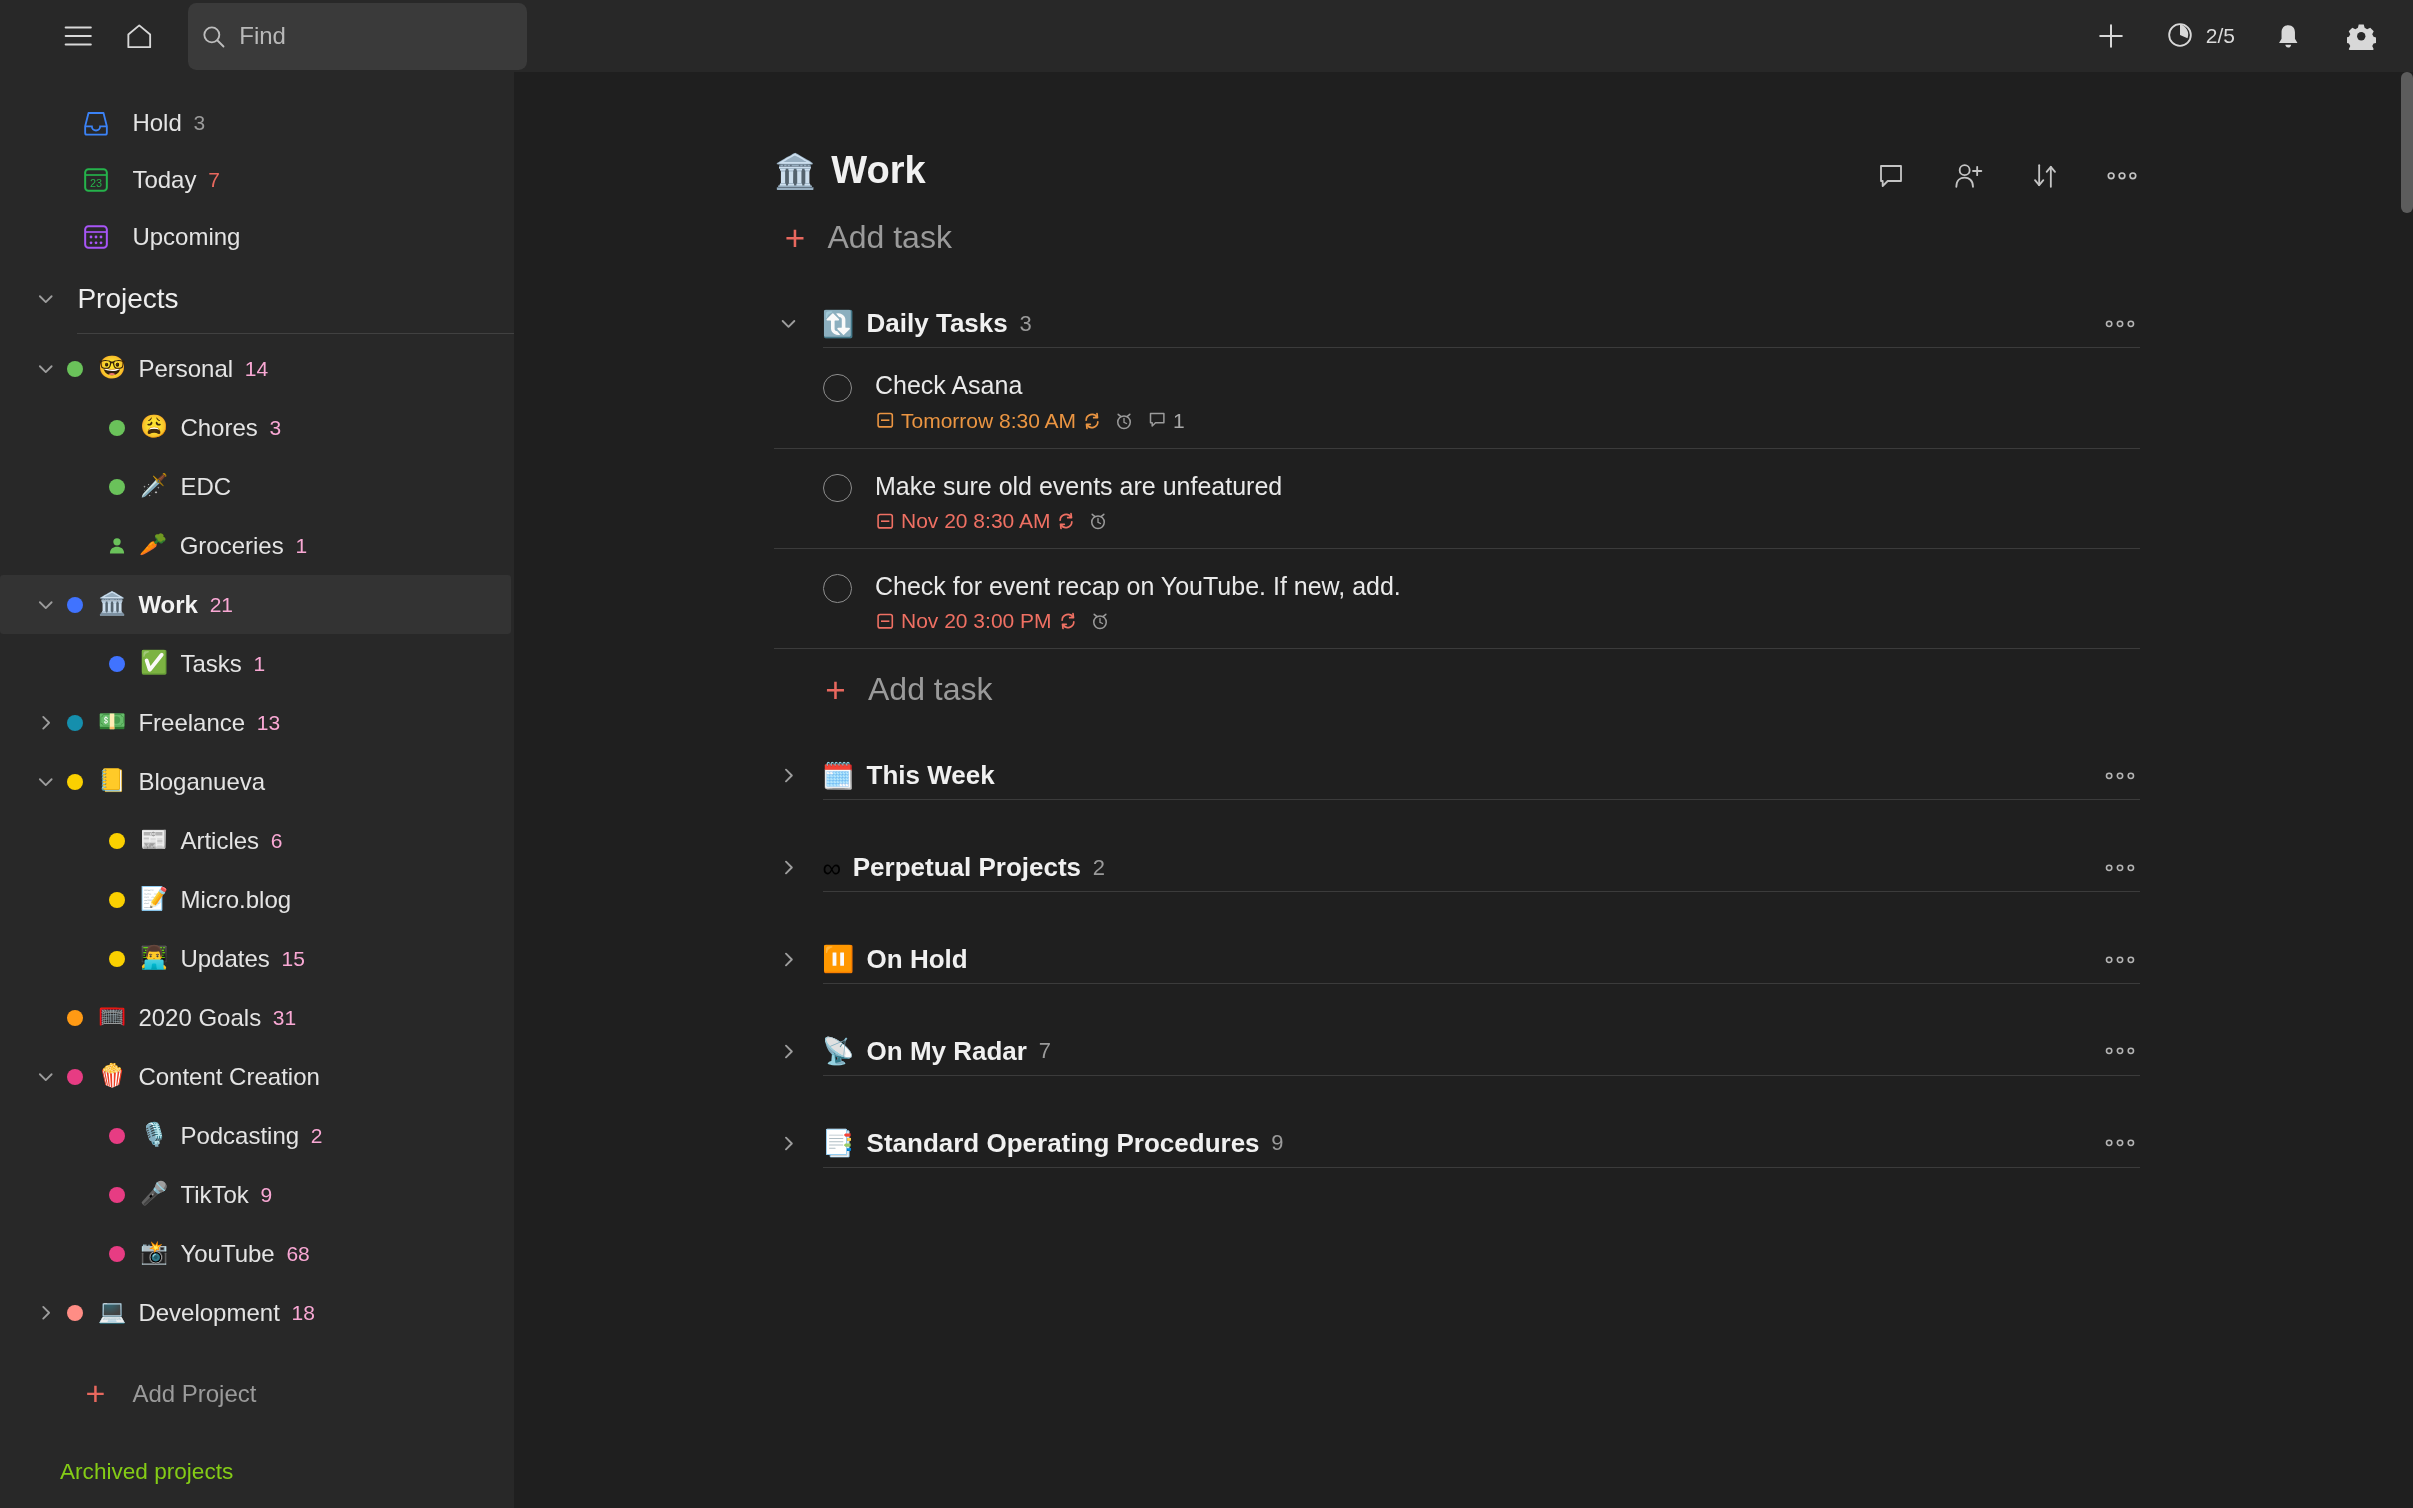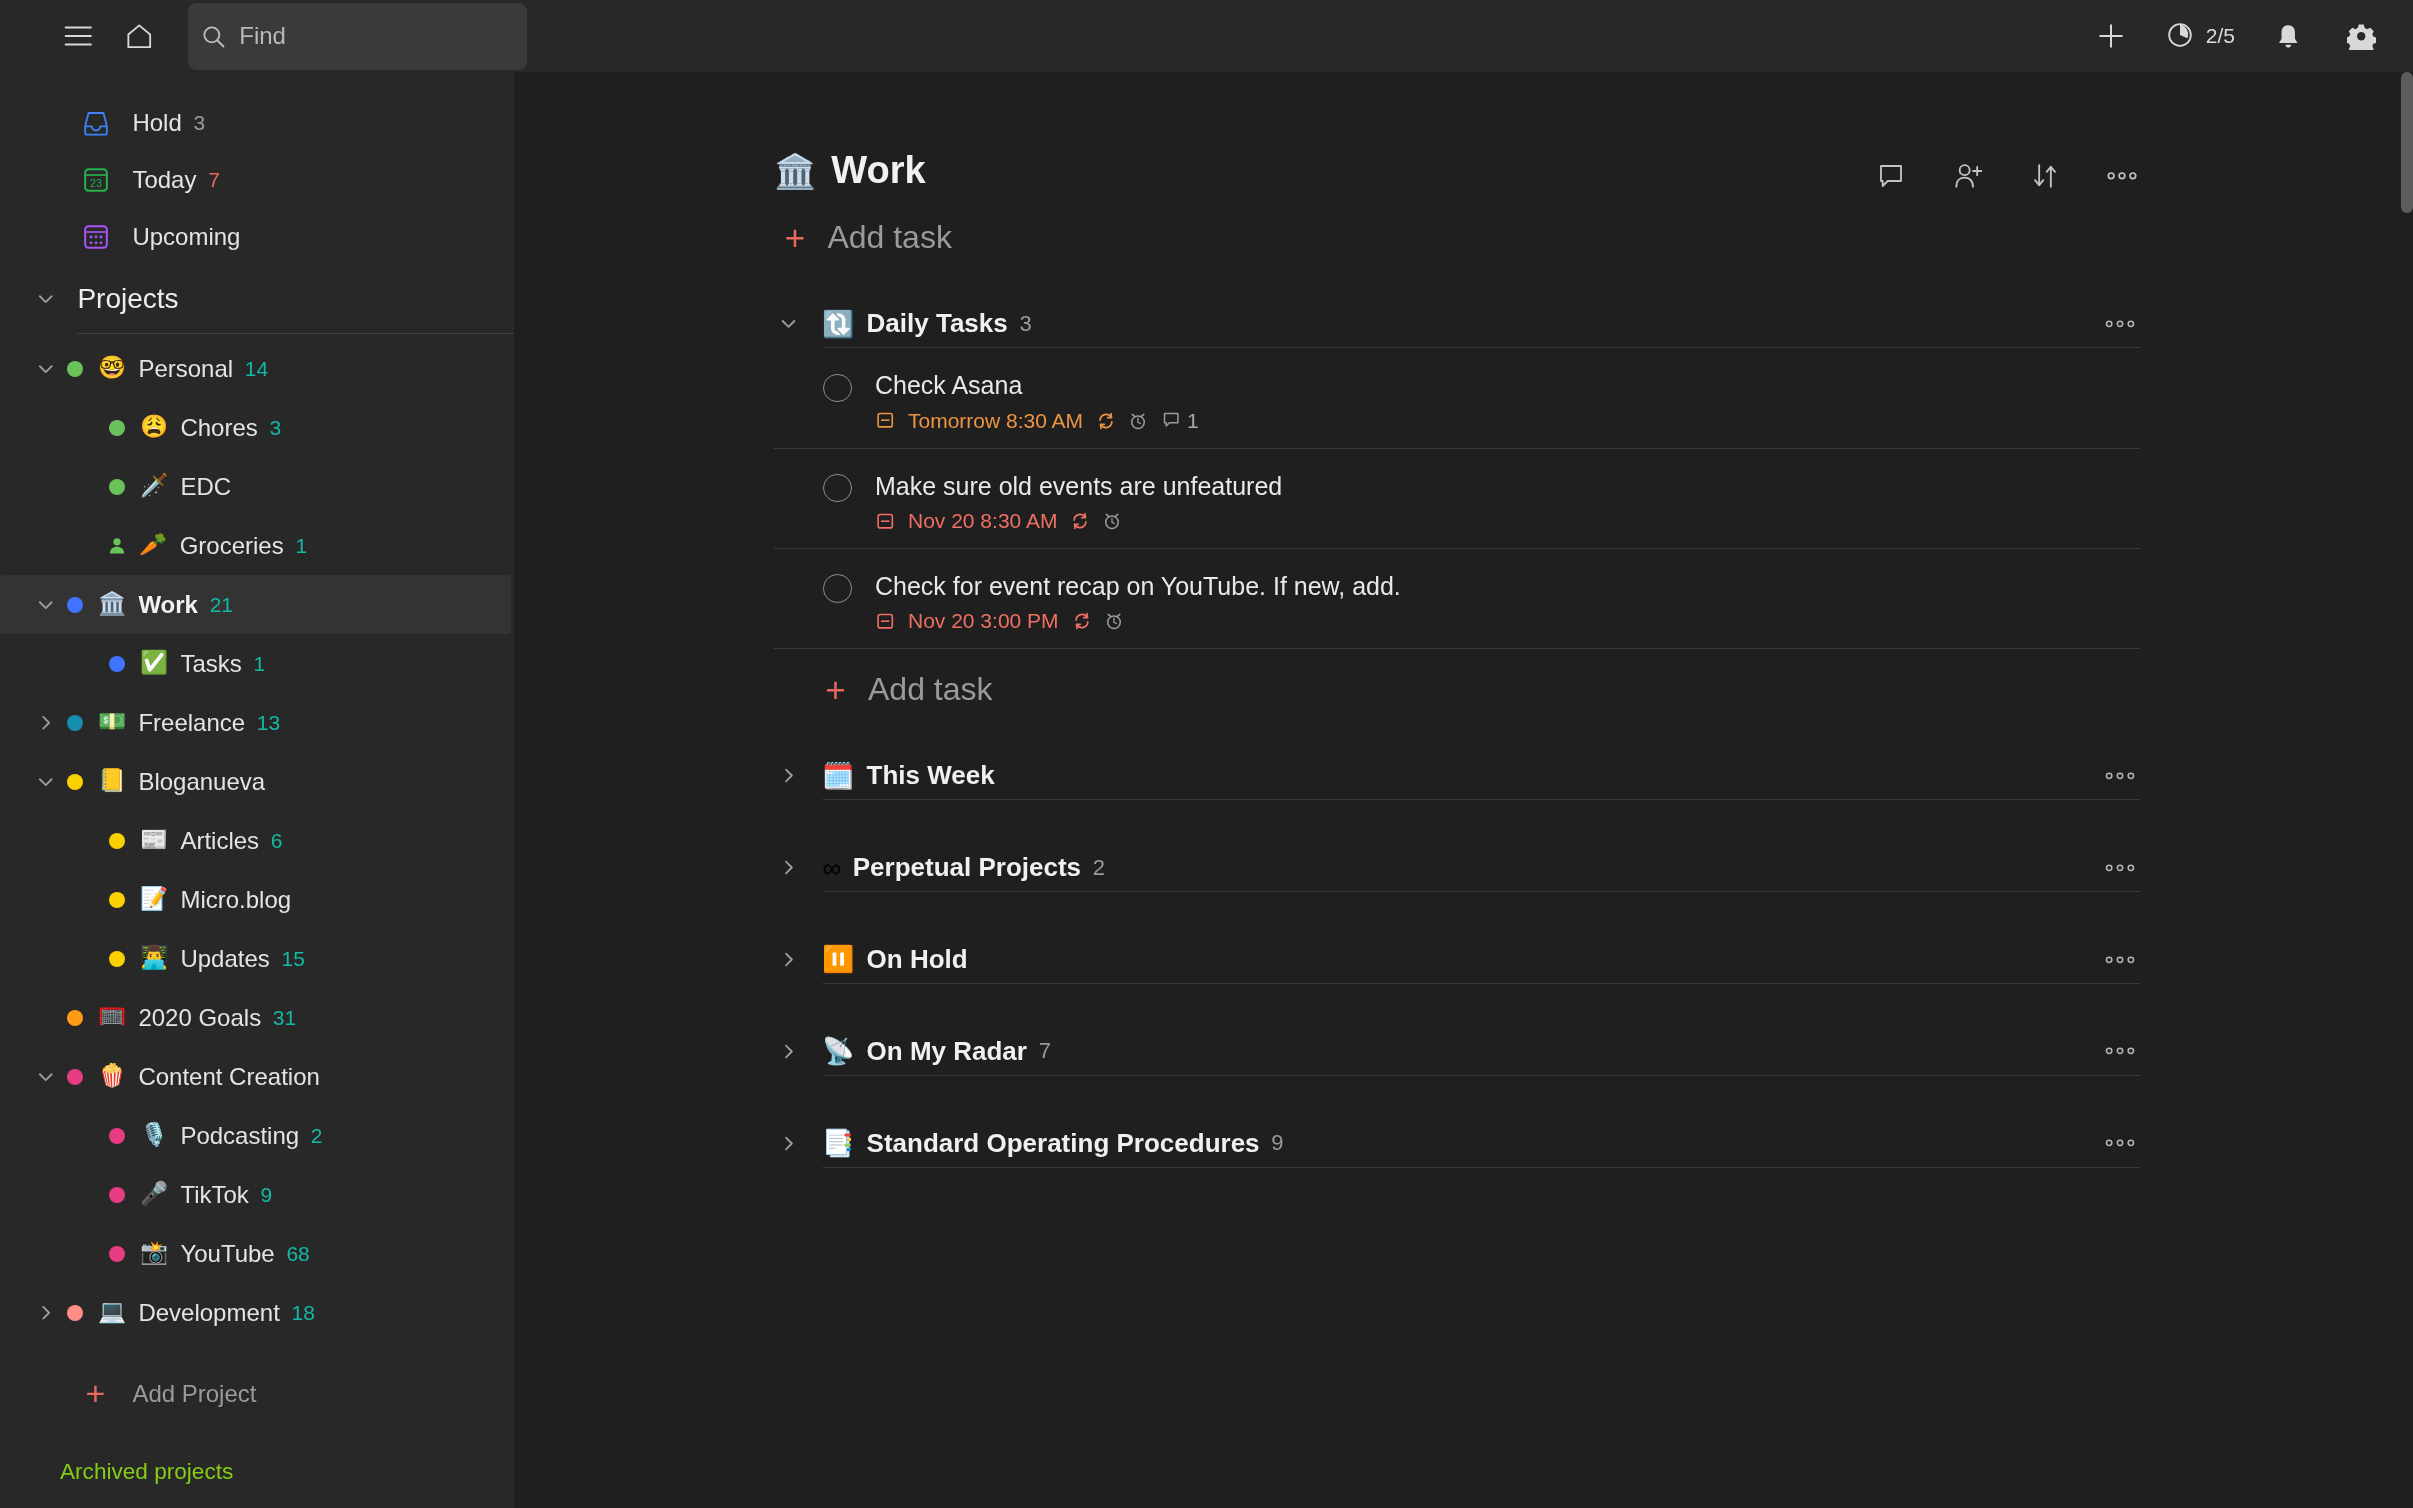--- a/index.html
+++ b/index.html
@@ -85,21 +85,21 @@
   .proj-row.active { background: #333333; }
   .indent { width: 42px; flex: 0 0 auto; }
   .dot {
     width: 16px; height: 16px; border-radius: 50%;
     flex: 0 0 auto; margin: 0 15px 0 8.4px;
   }
   .person-ico { width: 22px; height: 22px; margin: 0 11.7px 0 5px; flex:0 0 auto; display:flex; align-items:center; justify-content:center;}
   .emoji { font-size: 22.6px; width: 30px; flex: 0 0 auto; margin-right: 10px; line-height: 1; }
   .proj-name { font-size: 24px; color: #e4e4e4; white-space: nowrap; }
   .proj-row.active .proj-name { font-weight: bold; color: #f2f2f2; }
-  .proj-count { font-size: 21px; color: #14b8a6; margin-left: 11.7px; }
+  .proj-count { font-size: 21px; color: #f9a8d4; margin-left: 11.7px; }
 
   .add-proj {
     height: 59px; display: flex; align-items: center;
     padding-left: 77px; margin-top: 22px; cursor: pointer;
   }
   .add-proj .plus { color: #e8685e; font-size: 34px; width: 37px; margin-right: 18.4px; line-height: 0.8; display:flex; align-items:center; justify-content:center;}
   .add-proj-label { font-size: 24px; color: #9a9a9a; }
   .archived {
     position: absolute; bottom: 23px; left: 0;
     padding-left: 60px; font-size: 22.6px; color: #84cc16; cursor: pointer;
@@ -144,21 +144,21 @@
     padding: 22px 0 15px 49px;
     border-bottom: 0.8px solid #3b3b3b;
   }
   .checkbox {
     width: 28.5px; height: 28.5px; border: 1.7px solid #8d8d8d;
     border-radius: 50%; flex: 0 0 auto; margin: 3.4px 23.5px 0 0; cursor: pointer;
   }
   .task-body { display: flex; flex-direction: column; gap: 8.4px; justify-content: flex-end; }
   .task-title { font-size: 25px; color: #e9e9e9; line-height: 1.2; }
   .task-meta { display: flex; align-items: center; gap: 11px; font-size: 21px; }
-  .due { display: flex; align-items: center; gap: 13px; }
+  .due { display: flex; align-items: center; gap: 6px; }
   .due.soon { color: #eb9542; }
   .due.overdue { color: #ef7063; }
   .due-cal { width: 20px; height: 20px; display:flex; align-items:center; justify-content:center;}
   .meta-ico { width: 22px; height: 22px; color: #9b9b9b; display:flex; align-items:center; justify-content:center;}
   .comment-chip { display:flex; align-items:center; gap: 5px; color: #a9a9a9; font-size: 21px;}
   .task-addtask { display: flex; align-items: center; gap: 20px; padding: 22px 0 0 49px; cursor: pointer; }
 
   
   .scrollbar {
     position: absolute; top: 0; right: 0; width: 11.7px; height: 141px;

